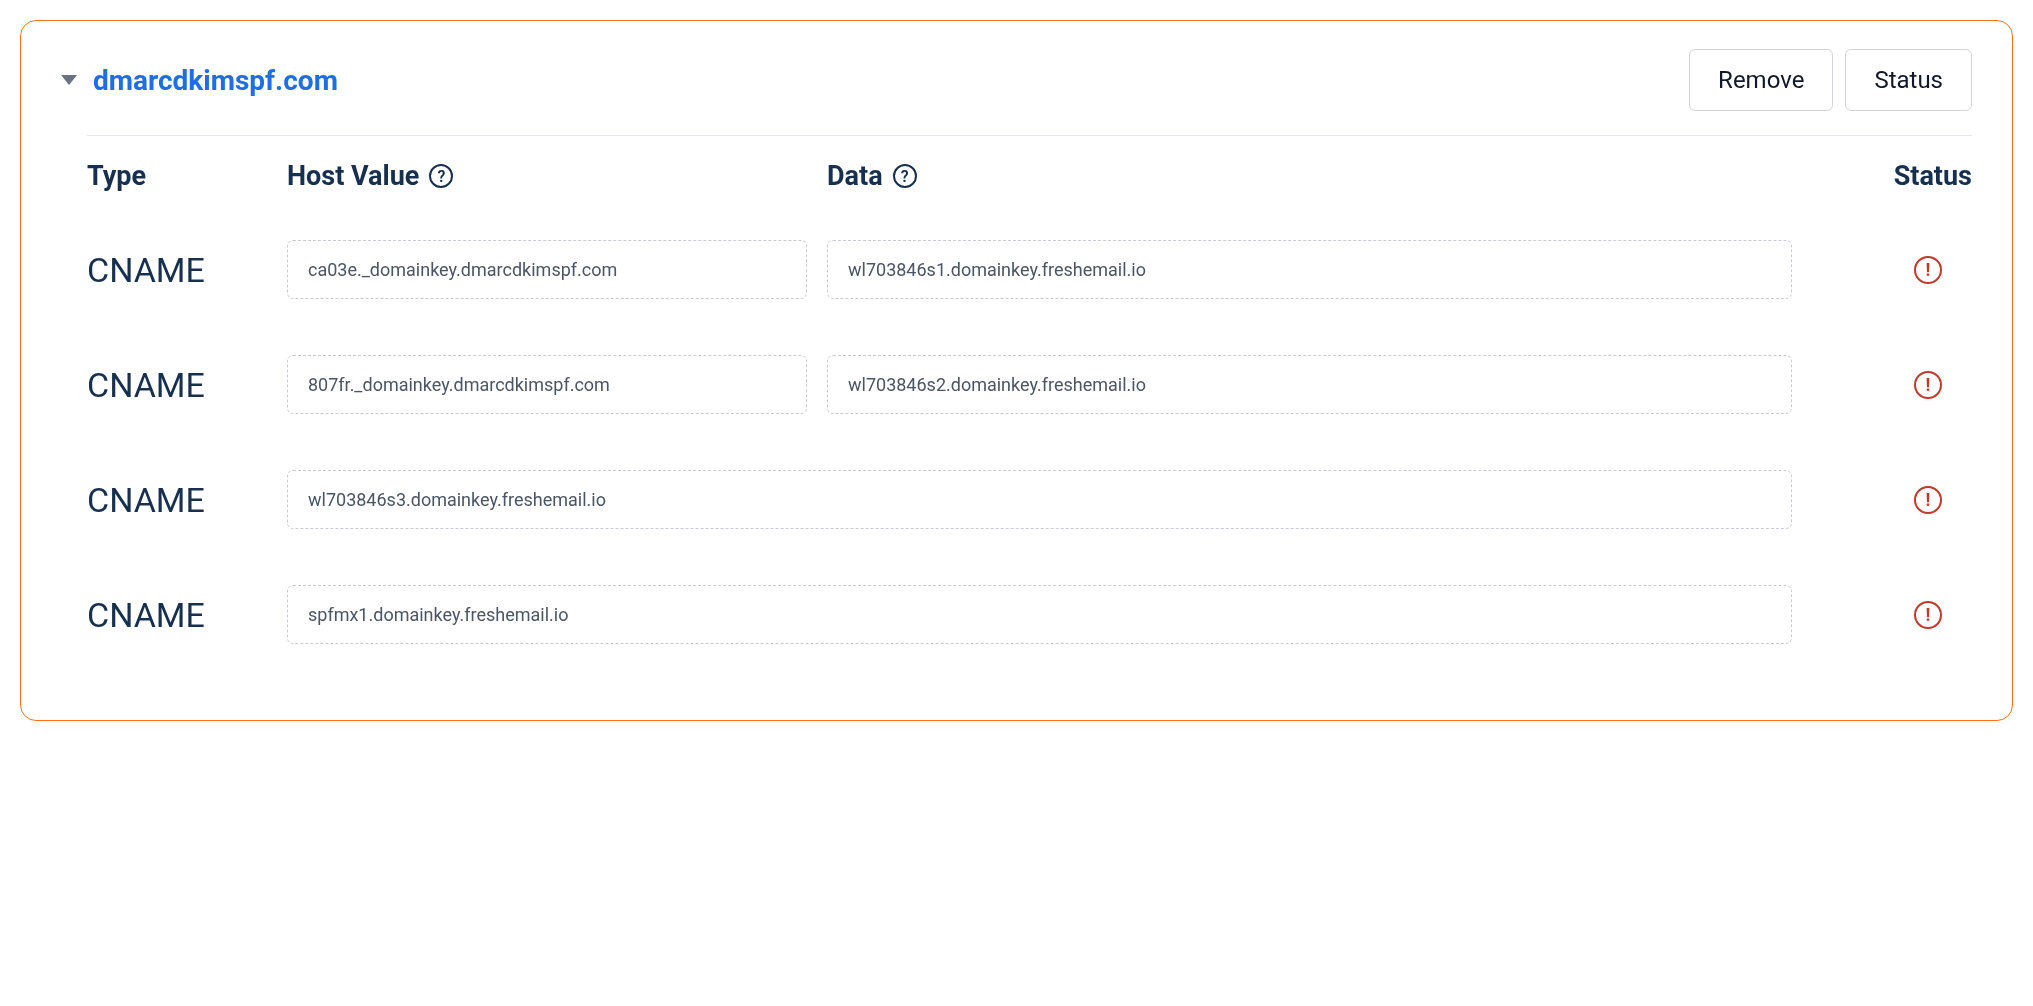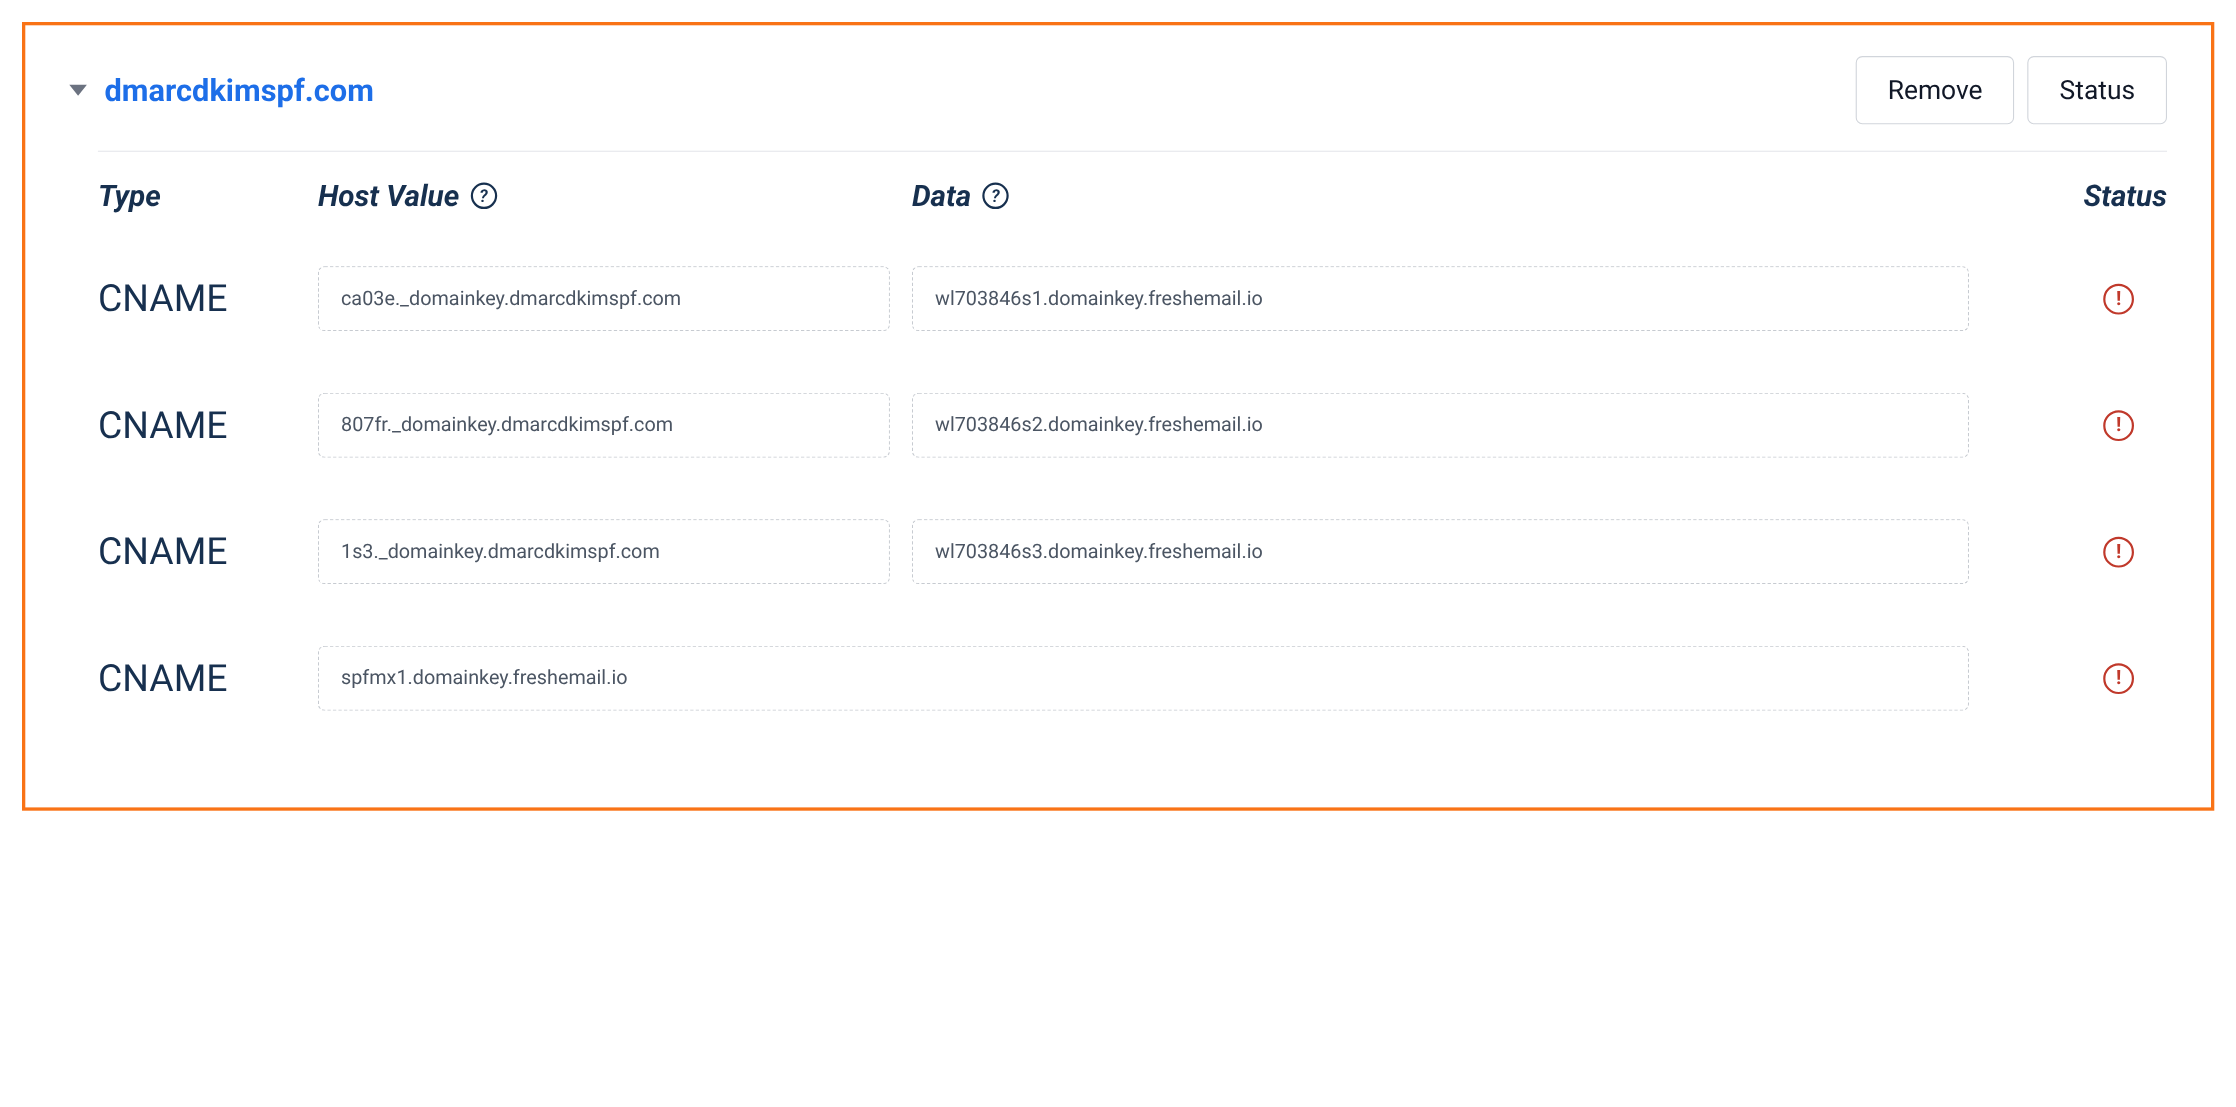--- a/index.html
+++ b/index.html
@@ -6,23 +6,23 @@
       margin: 0;
       padding: 0;
       box-sizing: border-box;
     }
     body {
       font-family: -apple-system, BlinkMacSystemFont, "Segoe UI", Roboto, Helvetica, Arial, sans-serif;
       background: #ffffff;
       padding: 20px;
     }
     .panel {
-      border: 3px solid #f97316;
-      border-radius: 0;
-      padding: 28px 40px 60px 40px;
+      border: 1px solid #f97316;
+      border-radius: 16px;
+      padding: 28px 40px 48px 40px;
       background: #ffffff;
     }
     .panel-header {
       display: flex;
       justify-content: space-between;
       align-items: center;
       margin-bottom: 24px;
     }
     .panel-header-left {
       display: flex;
@@ -58,21 +58,20 @@
       text-align: center;
     }
     .table-wrapper {
       margin-left: 26px;
     }
     .table-header {
       display: flex;
       border-top: 1px solid #e5e7eb;
       padding-top: 24px;
       padding-bottom: 20px;
-      font-style: italic;
     }
     .table-header-cell {
       color: #17304f;
       font-size: 27px;
       font-weight: 700;
       display: flex;
       align-items: center;
       gap: 10px;
     }
     .col-type {
@@ -202,23 +201,20 @@
       <div class="col-data">
         <div class="value-box">wl703846s2.domainkey.freshemail.io</div>
       </div>
       <div class="col-status-cell">
         <span class="status-icon">!</span>
       </div>
     </div>
 
     <div class="table-row">
       <div class="col-type cell-type">CNAME</div>
-      <div class="col-host">
-        <div class="value-box">1s3._domainkey.dmarcdkimspf.com</div>
-      </div>
       <div class="col-data">
         <div class="value-box">wl703846s3.domainkey.freshemail.io</div>
       </div>
       <div class="col-status-cell">
         <span class="status-icon">!</span>
       </div>
     </div>
 
     <div class="table-row">
       <div class="col-type cell-type">CNAME</div>

